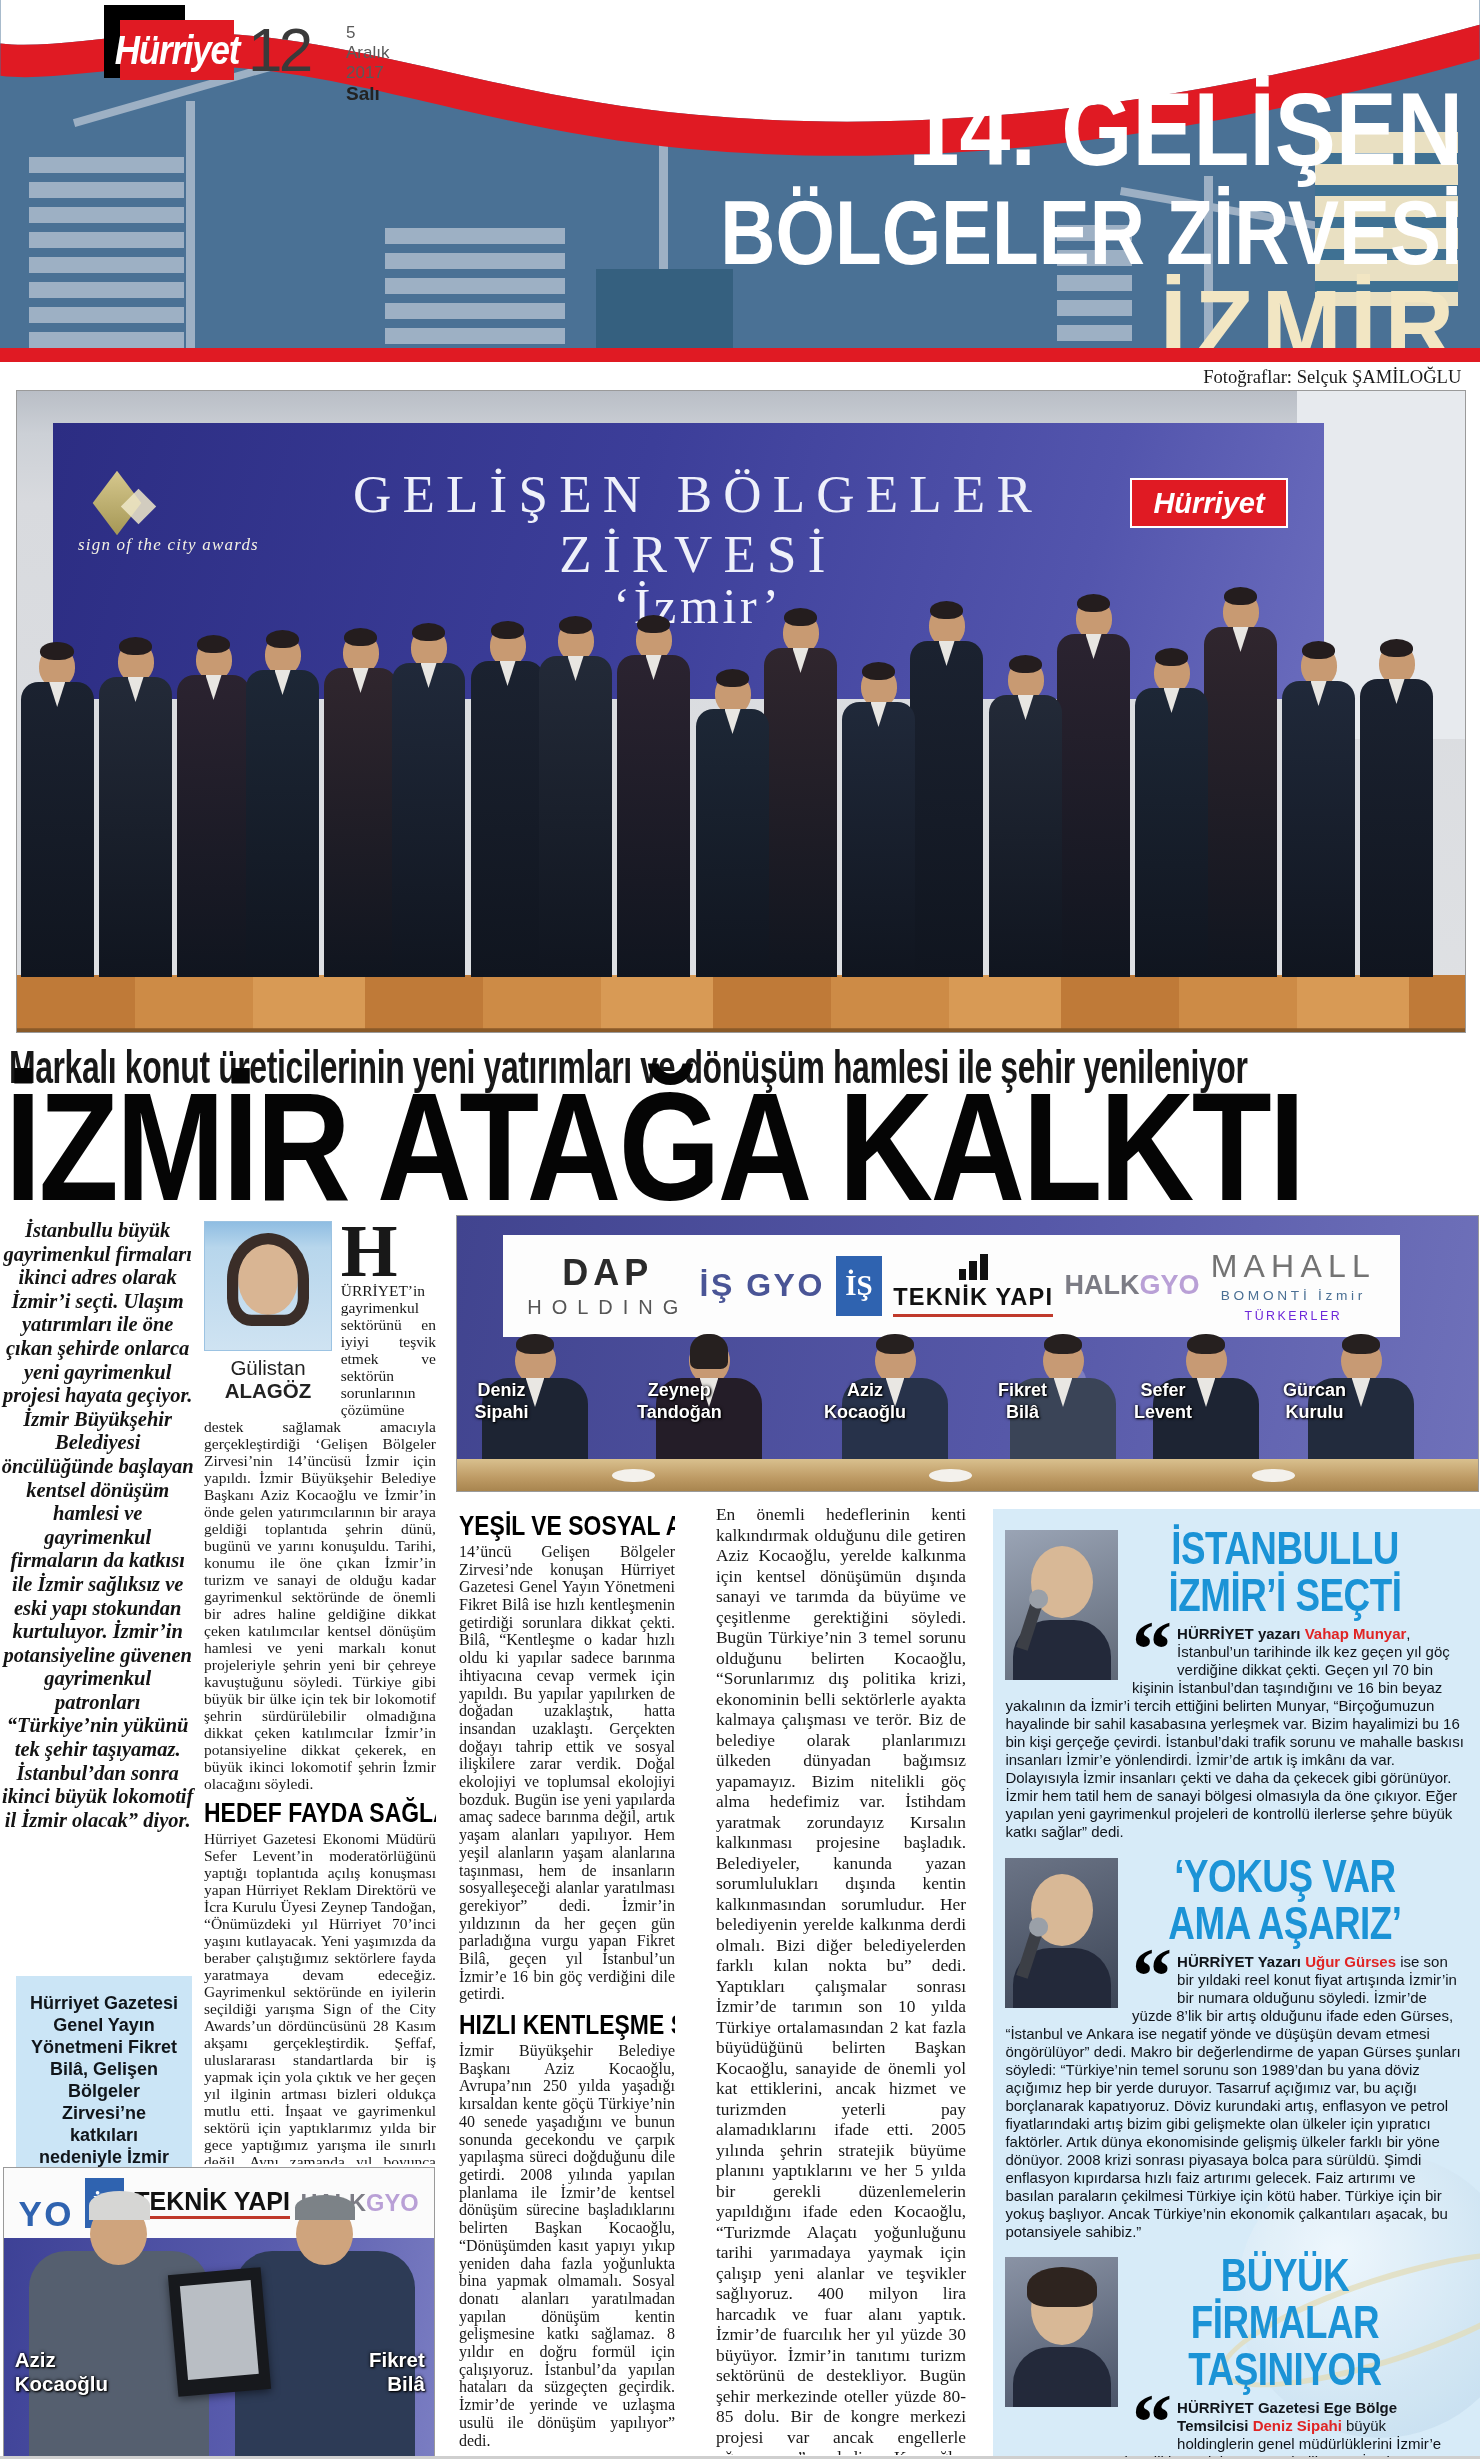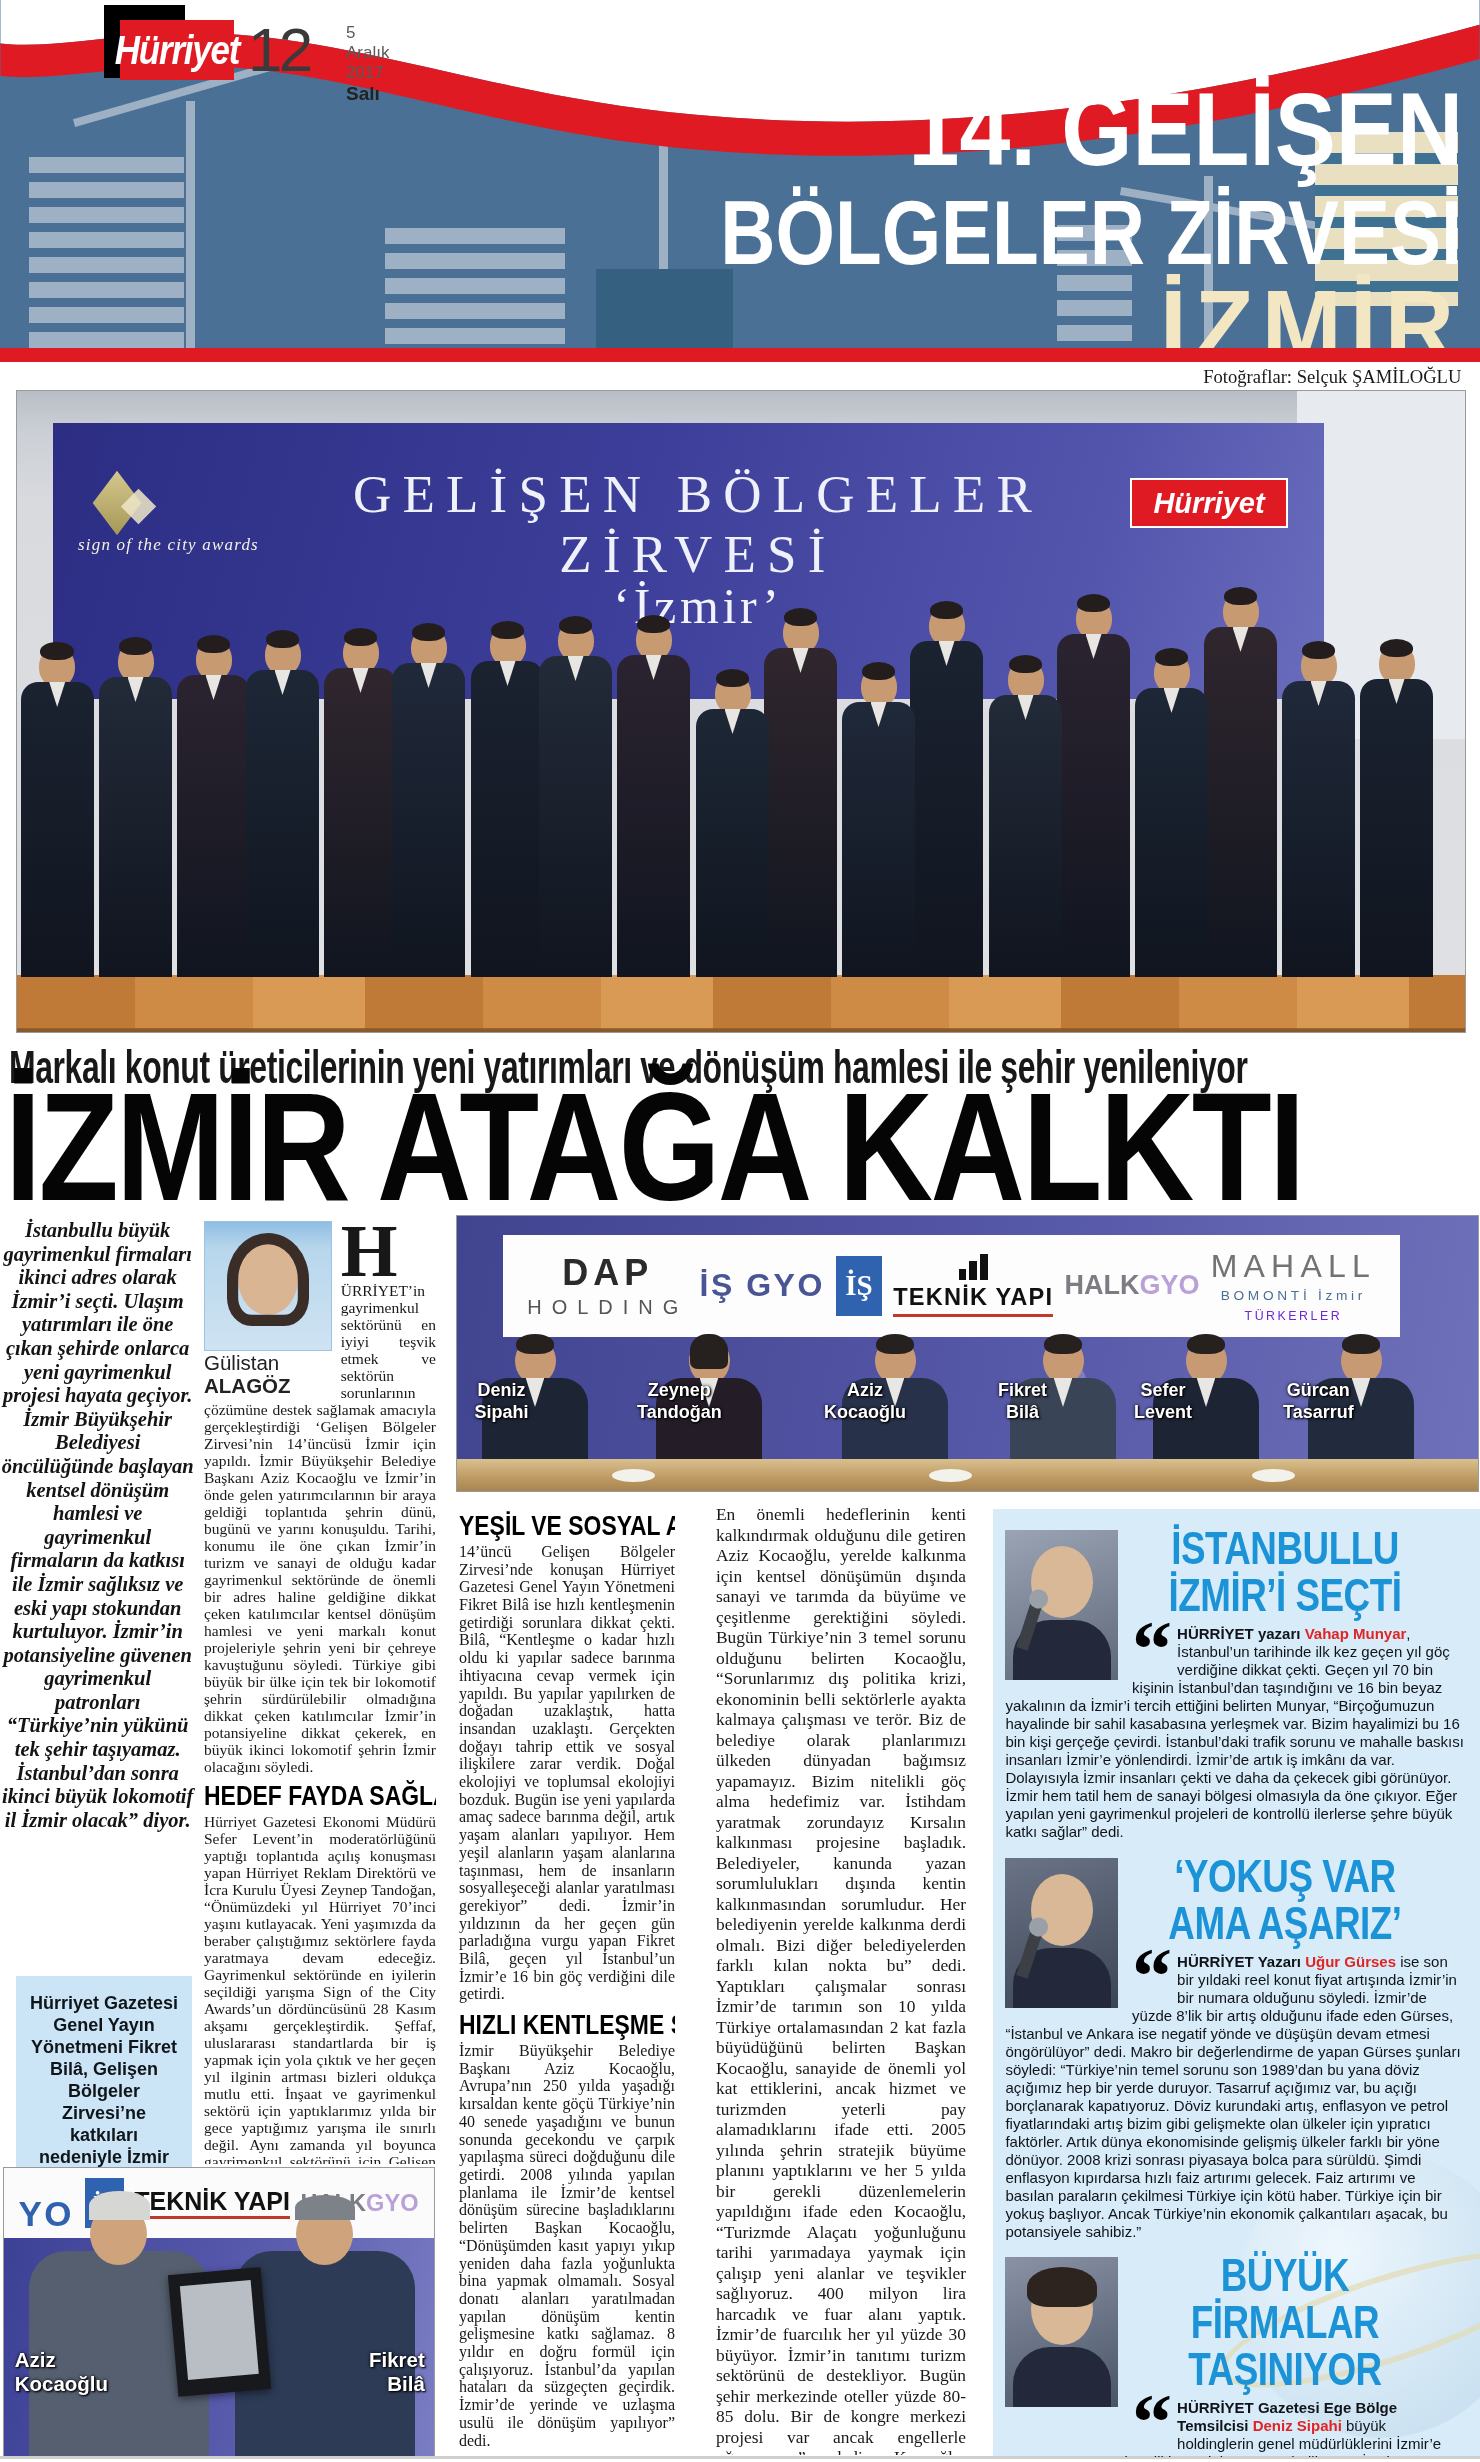--- a/index.html
+++ b/index.html
@@ -79,21 +79,21 @@
   .col3{left:716px;top:1504px;width:250px;height:951px;overflow:hidden;font-size:17.4px;line-height:20.5px;}
   .shead{font-family:"Liberation Sans",sans-serif;font-weight:bold;font-size:27px;white-space:nowrap;
         transform:scaleX(.85);transform-origin:left center;margin:13.7px 0 7.5px;color:#000;}
   .dcap{float:left;font-weight:bold;font-size:73px;line-height:60px;margin:3.7px 5px 0 0;}
   .acard{float:left;width:128px;margin:2.5px 8.7px 2.5px 0;}
   .aphoto{height:128px;background:linear-gradient(#8fbde2,#b7d6ec 20%,#cfe3f2);position:relative;overflow:hidden;border:1.2px solid #9cc3e2;}
   .aphoto::before{content:"";position:absolute;top:21px;left:50%;width:60px;height:72px;margin-left:-30px;
         border-radius:50%;background:#d9b593;}
   .aphoto::after{content:"";position:absolute;top:11.2px;left:50%;width:82px;height:93px;margin-left:-41px;
         border-radius:50% 50% 30% 30%;background:transparent;box-shadow:0 0 0 11.2px #3a2d28 inset;}
-  .aname{font-family:"Liberation Sans",sans-serif;font-size:20.5px;line-height:23px;color:#222;}
+  .aname{font-family:"Liberation Sans",sans-serif;font-size:20.5px;line-height:23px;text-align:center;color:#222;margin-top:5px;}
   .aname b{font-weight:bold;}
   
   .panel{position:absolute;left:456px;top:1215px;width:1021px;height:275px;overflow:hidden;border:0.6px solid #9a9a9a;
         background:radial-gradient(circle at 15% 30%,#6d6fb5 0 25px,transparent 25.5px),
                    radial-gradient(circle at 85% 25%,#8b8cc9 0 18.6px,transparent 19px),
                    radial-gradient(circle at 60% 60%,#7d7ec0 0 16px,transparent 17px),
                    linear-gradient(100deg,#41448f,#5658a8 55%,#6f71ba);}
   .logoband{position:absolute;left:46px;top:18.6px;width:860px;height:102px;background:#fdfdfd;
         display:flex;align-items:center;justify-content:space-around;padding:0 18.6px;}
   .lg{text-align:center;font-family:"Liberation Sans",sans-serif;}
@@ -391,21 +391,21 @@
       </div>
     <div class="ptable"></div>
     <div class="plate" style="left:155px"></div>
     <div class="plate" style="left:472px"></div>
     <div class="plate" style="left:795px"></div>
     <div class="pcap" style="left:17.4px;bottom:68px;"><span>Deniz</span><br><span>Sipahi</span></div>
     <div class="pcap" style="left:180px;bottom:68px;"><span>Zeynep</span><br><span>Tandoğan</span></div>
     <div class="pcap" style="left:367px;bottom:68px;"><span>Aziz</span><br><span>Kocaoğlu</span></div>
     <div class="pcap" style="left:541px;bottom:68px;"><span>Fikret</span><br><span>Bilâ</span></div>
     <div class="pcap" style="left:677px;bottom:68px;"><span>Sefer</span><br><span>Levent</span></div>
-    <div class="pcap" style="left:826px;bottom:68px;"><span>Gürcan</span><br><span>Tasarruf</span></div>
+    <div class="pcap" style="left:826px;bottom:68px;"><span>Gürcan</span><br><span>Kurulu</span></div>
   </section>
 
   <section class="col col2">
     <div class="shead">YEŞİL VE SOSYAL ALAN VURGUSU</div>
     <p>14’üncü Gelişen Bölgeler Zirvesi’nde konuşan Hürriyet Gazetesi Genel Yayın Yönetmeni Fikret Bilâ ise hızlı kentleşmenin getirdiği sorunlara dikkat çekti. Bilâ, “Kentleşme o kadar hızlı oldu ki yapılar sadece barınma ihtiyacına cevap vermek için yapıldı. Bu yapılar yapılırken de doğadan uzaklaştık, hatta insandan uzaklaştı. Gerçekten doğayı tahrip ettik ve sosyal ilişkilere zarar verdik. Doğal ekolojiyi ve toplumsal ekolojiyi bozduk. Bugün ise yeni yapılarda amaç sadece barınma değil, artık yaşam alanları yapılıyor. Hem yeşil alanların yaşam alanlarına taşınması, hem de insanların sosyalleşeceği alanlar yaratılması gerekiyor” dedi. İzmir’in yıldızının da her geçen gün parladığına vurgu yapan Fikret Bilâ, geçen yıl İstanbul’un İzmir’e 16 bin göç verdiğini dile getirdi.</p>
     <div class="shead">HIZLI KENTLEŞME SORUNU</div>
     <p>İzmir Büyükşehir Belediye Başkanı Aziz Kocaoğlu, Avrupa’nın 250 yılda yaşadığı kırsaldan kente göçü Türkiye’nin 40 senede yaşadığını ve bunun sonunda gecekondu ve çarpık yapılaşma süreci doğduğunu dile getirdi. 2008 yılında yapılan planlama ile İzmir’de kentsel dönüşüm sürecine başladıklarını belirten Başkan Kocaoğlu, “Dönüşümden kasıt yapıyı yıkıp yeniden daha fazla yoğunlukta bina yapmak olmamalı. Sosyal donatı alanları yaratılmadan yapılan dönüşüm kentin gelişmesine katkı sağlamaz. 8 yıldır en doğru formül için çalışıyoruz. İstanbul’da yapılan hataları da süzgeçten geçirdik. İzmir’de yerinde ve uzlaşma usulü ile dönüşüm yapılıyor” dedi.</p>
   </section>
 
   <section class="col col3">

